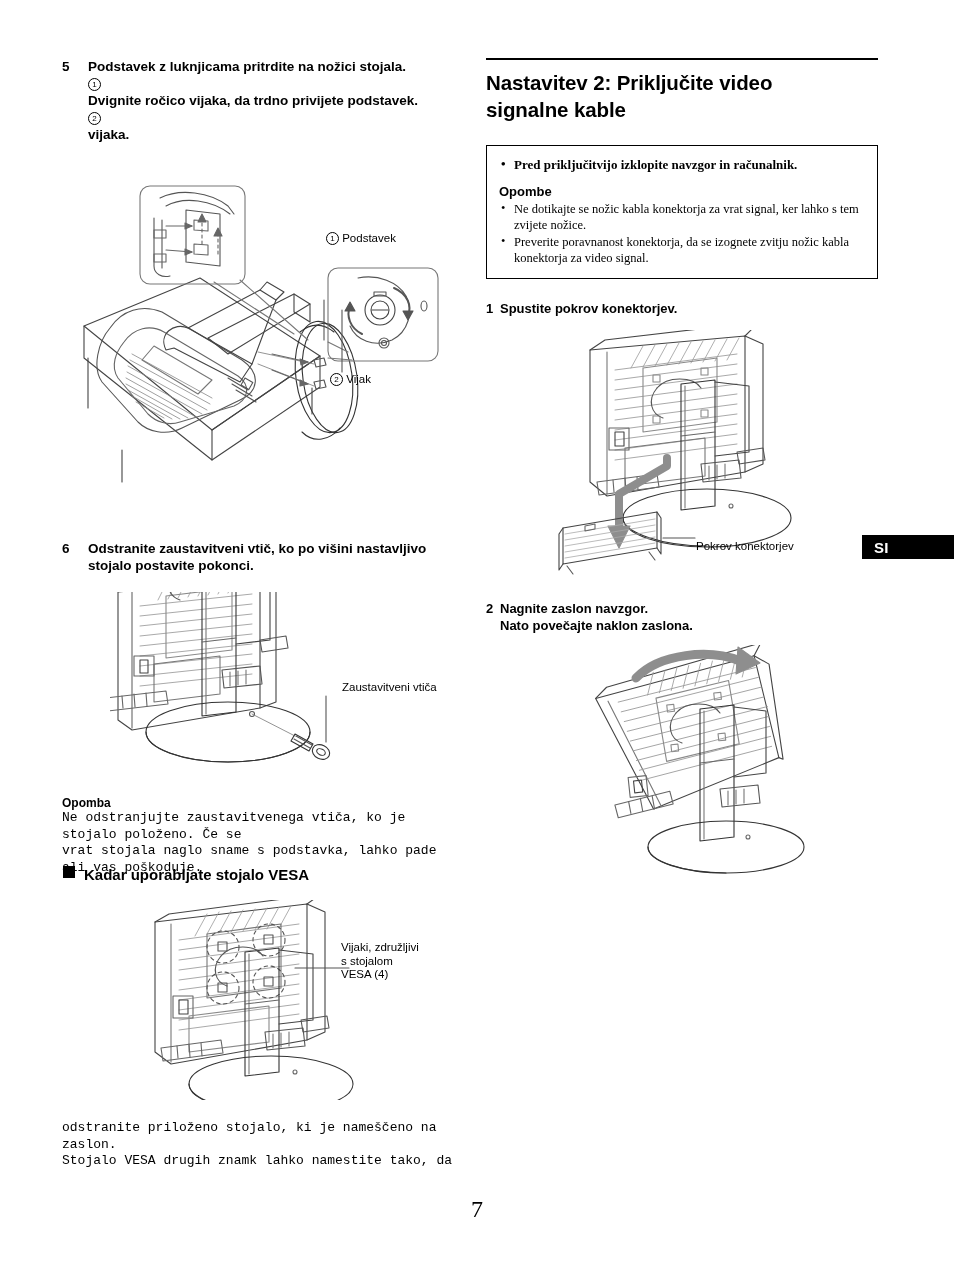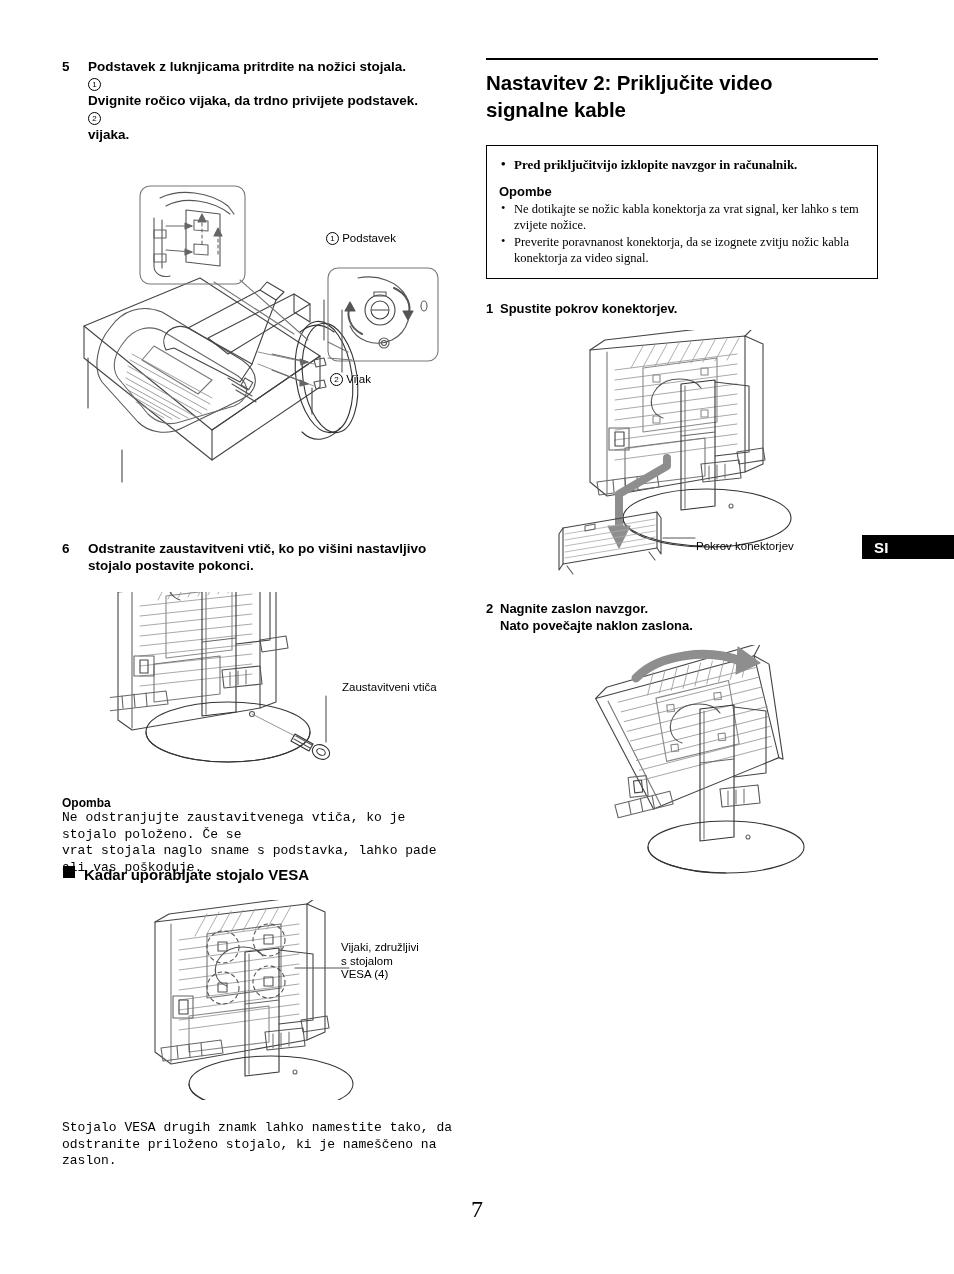--- a/index.html
+++ b/index.html
@@ -367,22 +367,22 @@
       </g>
     </svg>
   </div>
   <div class="callout" style="left:341px;top:941px;">
     <span class="ln">Vijaki, združljivi</span>
     <span class="ln">s stojalom</span>
     <span class="ln">VESA (4)</span>
   </div>
 
   <div class="note-p" style="position:absolute;left:62px;top:1120px;width:400px;">
+    <span style="display:block;">odstranite priloženo stojalo, ki je nameščeno na zaslon.</span>
     <span style="display:block;">Stojalo VESA drugih znamk lahko namestite tako, da</span>
-    <span style="display:block;">odstranite priloženo stojalo, ki je nameščeno na zaslon.</span>
   </div>
 
   <div class="col-right">
     <div class="rule"></div>
     <div class="h1">
       <span>Nastavitev 2: Priključite video</span>
       <span class="l2">signalne kable</span>
     </div>
 
     <div class="box">

